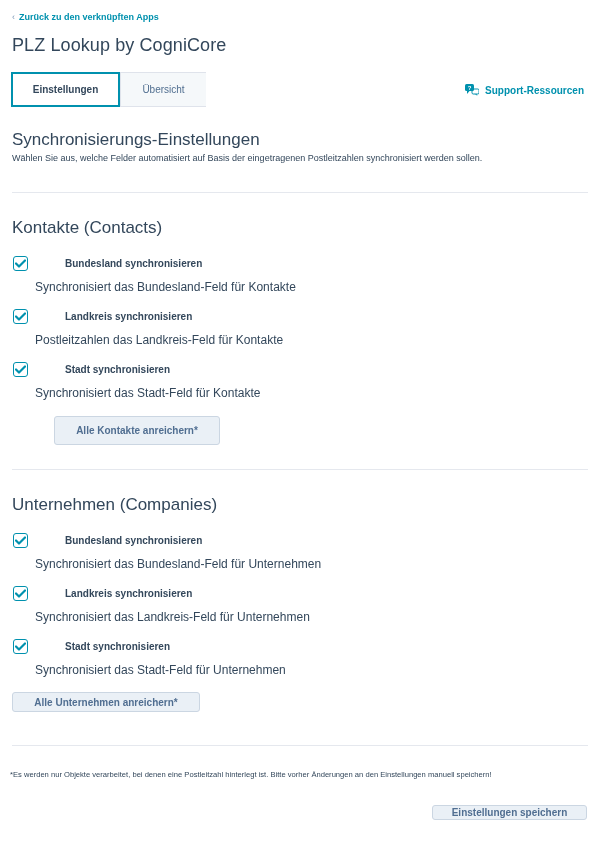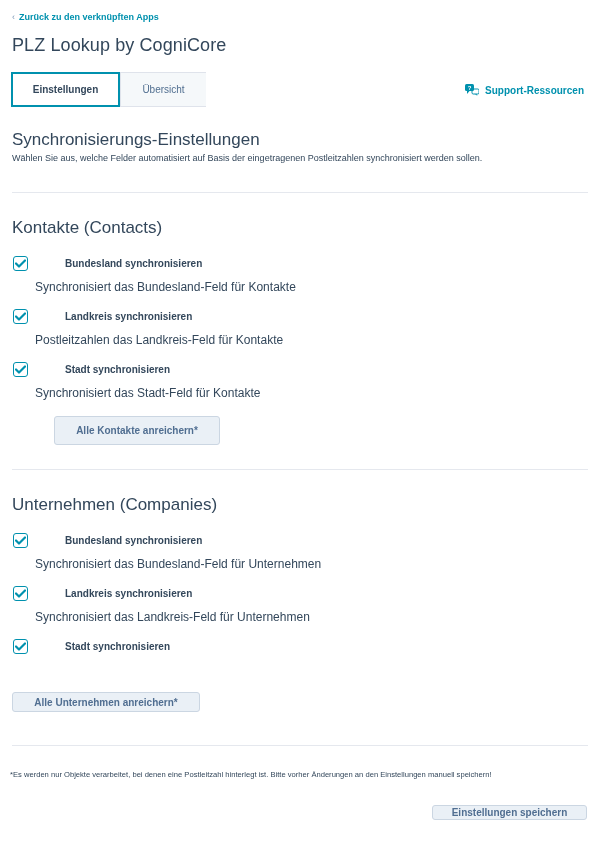--- a/index.html
+++ b/index.html
@@ -138,20 +138,21 @@
 
 <div class="option" style="top:639px;">
   <div class="option-row">
     <span class="checkbox">
       <svg viewBox="0 0 11 9">
           <path d="M1 4.5 L4 7.5 L10 1.5" stroke="#0091ae" stroke-width="2.2" fill="none" stroke-linecap="round" stroke-linejoin="round"></path>
         </svg>
     </span>
     <span class="option-label">Stadt synchronisieren</span>
   </div>
+  <div class="option-desc">Synchronisiert das Stadt-Feld für Unternehmen</div>
 </div>
 
 <div class="btn-secondary" style="left:12px; top:692px; width:188px; height:20px;">Alle Unternehmen anreichern*</div>
 
 <div class="divider" style="top:745px;"></div>
 
 <p class="footnote">*Es werden nur Objekte verarbeitet, bei denen eine Postleitzahl hinterlegt ist. Bitte vorher Änderungen an den Einstellungen manuell speichern!</p>
 
 <div class="btn-secondary" style="left:432px; top:805px; width:155px; height:15px;">Einstellungen speichern</div>
 

